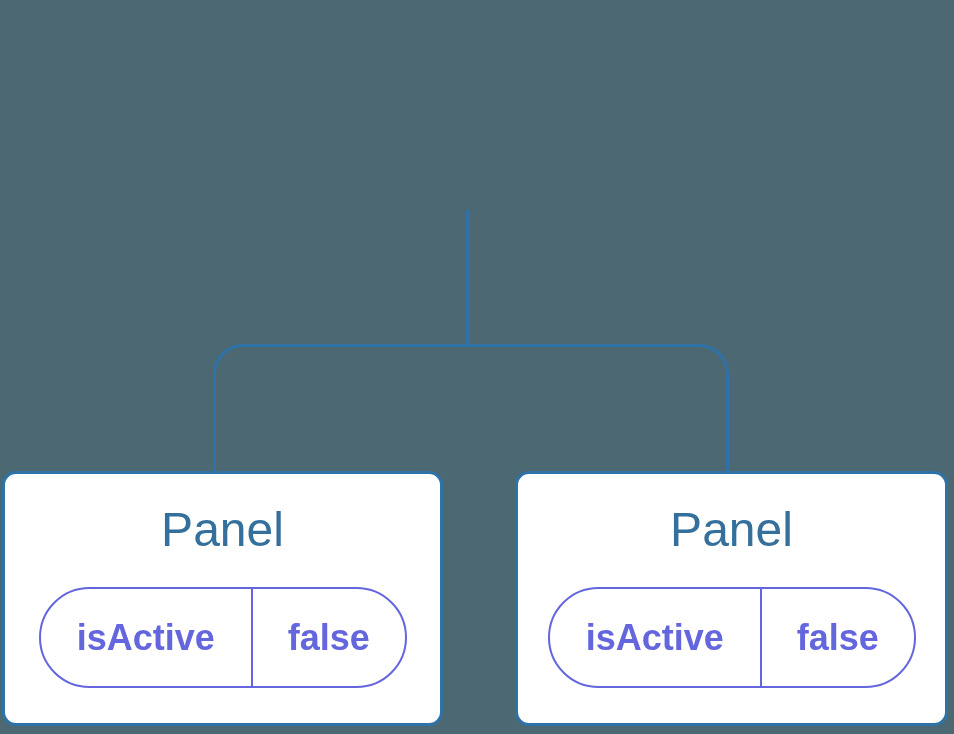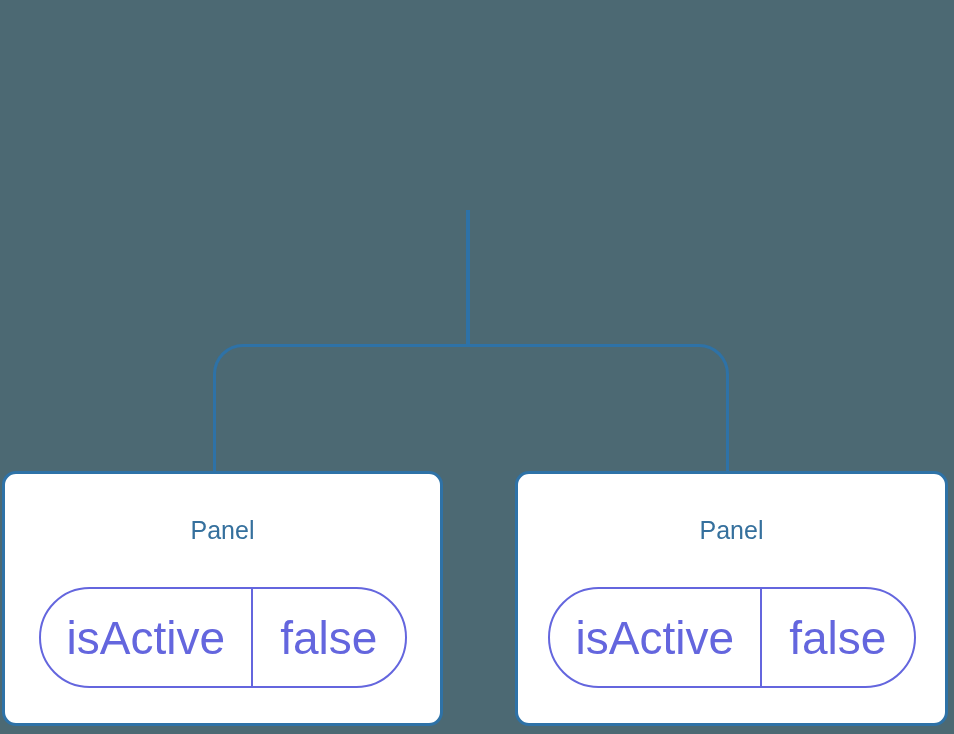--- a/index.html
+++ b/index.html
@@ -63,41 +63,41 @@
     top: 471px;
     height: 255px;
     display: flex;
     flex-direction: column;
     align-items: center;
   }
   .node-panel-left  { left: 2px;   width: 441px; }
   .node-panel-right { left: 515px; width: 433px; }
   .panel-title {
     margin-top: 33px;
-    font-size: 25px;
+    font-size: 48px;
     font-weight: 500;
     line-height: 46px;
     color: var(--title-text);
   }
   .pill {
     margin-top: 34px;
     width: 368px;
     height: 101px;
     border: 2.5px solid var(--pill-border);
     border-radius: 51px;
     display: flex;
     align-items: stretch;
     overflow: hidden;
   }
   .pill-cell {
     display: flex;
     align-items: center;
     justify-content: center;
-    font-size: 46px;
-    font-weight: 400;
+    font-size: 36px;
+    font-weight: 700;
     color: var(--pill-text);
   }
   .pill-cell-name {
     flex: 0 0 58.4%;
     border-right: 2.5px solid var(--pill-border);
   }
   .pill-cell-value { flex: 1 1 auto; }
 </style>
 </head>
 <body>

